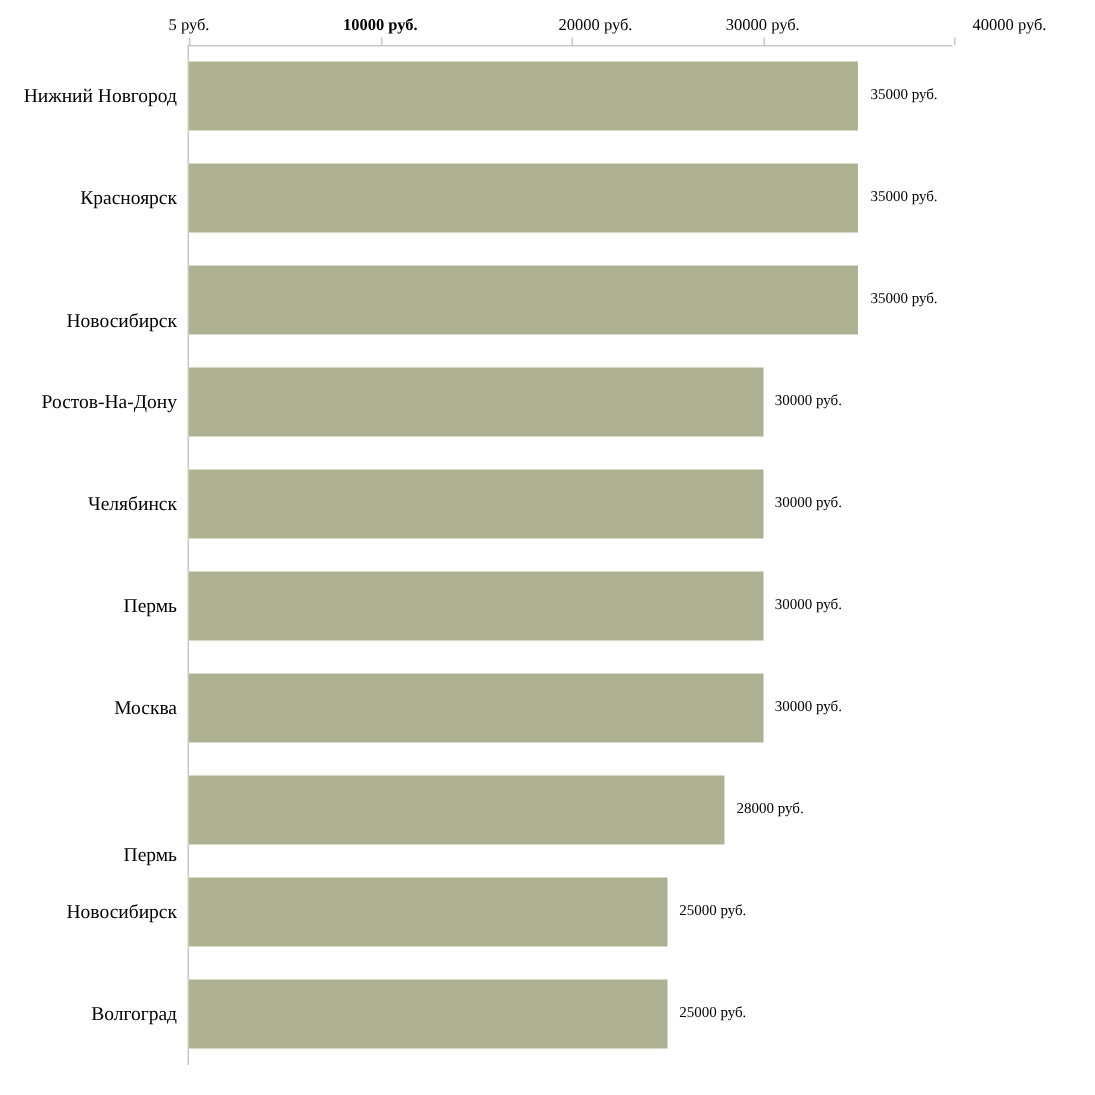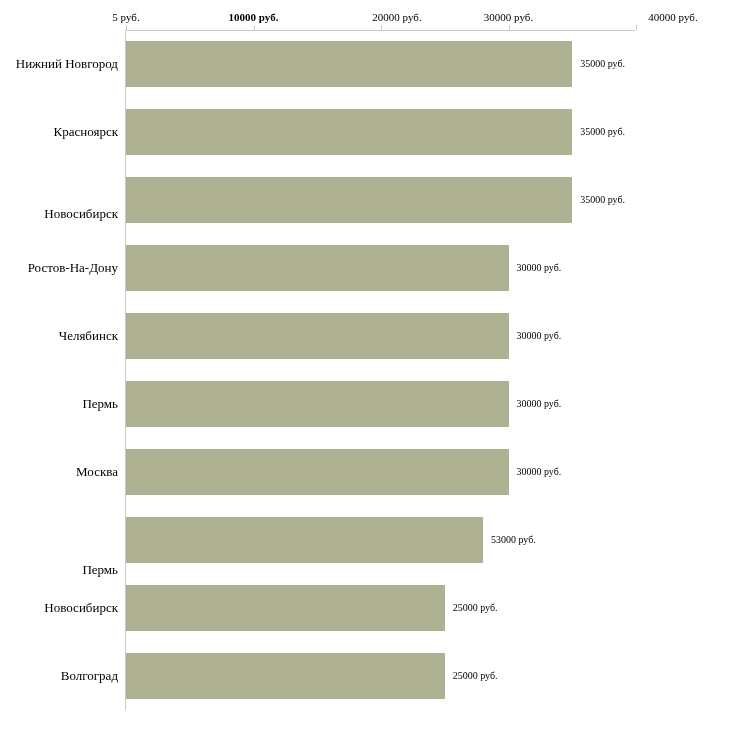--- a/index.html
+++ b/index.html
@@ -126,20 +126,20 @@
     <div class="bar" style="top: 313px; height: 46px; width: 382.5px; background: rgb(174, 177, 146);"></div>
     <div class="bar-value" style="top: 330px; left: 516.5px;">30000 руб.</div>
     <div class="cat-label" style="top: 398px; position: absolute;">Пермь</div>
     <div class="bar" style="top: 381px; height: 46px; width: 382.5px; background: rgb(174, 177, 146);"></div>
     <div class="bar-value" style="top: 398px; left: 516.5px;">30000 руб.</div>
     <div class="cat-label" style="top: 466px; position: absolute;">Москва</div>
     <div class="bar" style="top: 449px; height: 46px; width: 382.5px; background: rgb(174, 177, 146);"></div>
     <div class="bar-value" style="top: 466px; left: 516.5px;">30000 руб.</div>
     <div class="cat-label" style="top: 564px; position: absolute;">Пермь</div>
     <div class="bar" style="top: 517px; height: 46px; width: 357px; background: rgb(174, 177, 146);"></div>
-    <div class="bar-value" style="top: 534px; left: 491px;">53000 руб.</div>
+    <div class="bar-value" style="top: 534px; left: 491px;">28000 руб.</div>
     <div class="cat-label" style="top: 602px; position: absolute;">Новосибирск</div>
     <div class="bar" style="top: 585px; height: 46px; width: 318.75px; background: rgb(174, 177, 146);"></div>
     <div class="bar-value" style="top: 602px; left: 452.75px;">25000 руб.</div>
     <div class="cat-label" style="top: 670px; position: absolute;">Волгоград</div>
     <div class="bar" style="top: 653px; height: 46px; width: 318.75px; background: rgb(174, 177, 146);"></div>
     <div class="bar-value" style="top: 670px; left: 452.75px;">25000 руб.</div>
   </div>
 
 </body></html>

